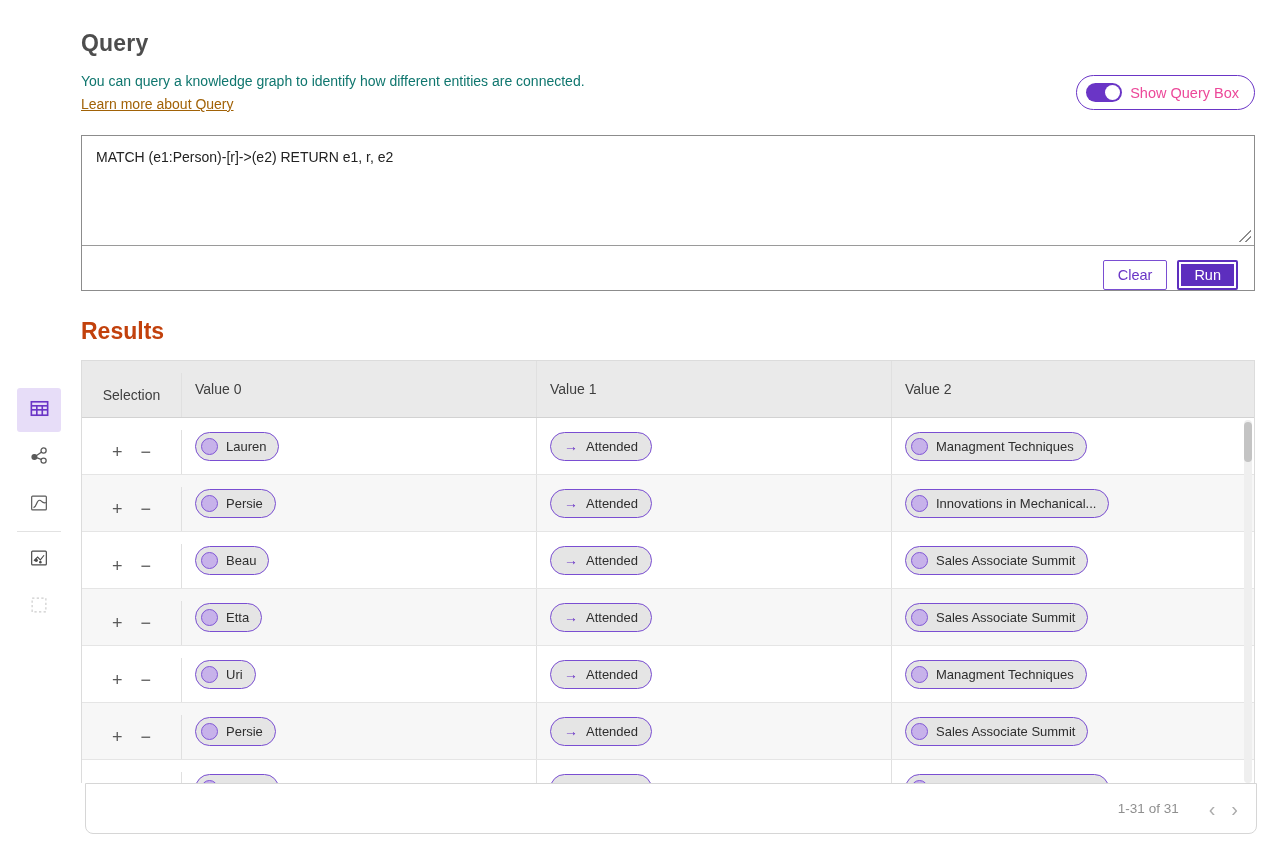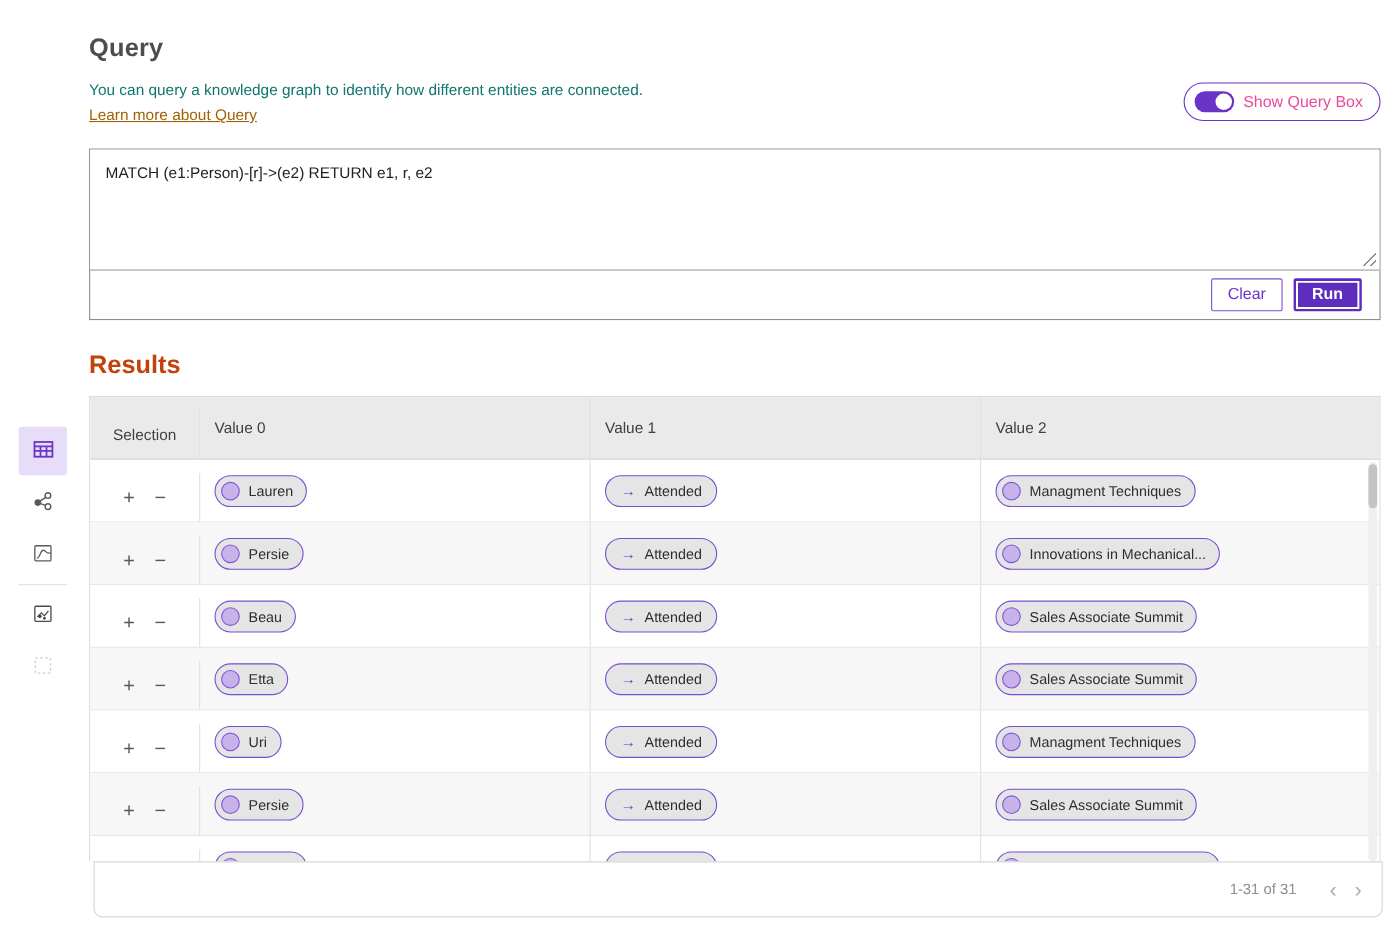--- a/index.html
+++ b/index.html
@@ -32,26 +32,26 @@
 
   
   .query-box { position:absolute; left:0; top:135px; width:1174px; height:156px;
                border:1px solid #8c8c8c; background:#fff; }
   .query-text { display:block; width:100%; height:110px; border:none; outline:none; resize:none;
                 border-bottom:1px solid #9a9a9a; padding:13px 14px; font-size:14px; color:#222;
                 font-family:"Liberation Sans", sans-serif; }
   .resize-handle { position:absolute; right:3px; top:93px; width:13px; height:13px; cursor:nwse-resize;
       background:repeating-linear-gradient(315deg, transparent 0 3px, #8c8c8c 3px 4.5px);
       clip-path:polygon(100% 0, 100% 100%, 0 100%); }
-  .query-footer { height:44px; display:flex; align-items:center; justify-content:flex-end;
+  .query-footer { height:44px; display:flex; align-items:flex-end; justify-content:flex-end;
                   gap:10px; padding-right:16px; }
   .btn { font-family:"Liberation Sans", sans-serif; font-size:14.5px; border-radius:2px; cursor:pointer; }
   .btn-clear { background:#fff; color:#6a35c6; border:1px solid #7a4ed2; padding:6px 14px; }
   .btn-run { background:#5d2ebe; color:#fff; border:2px solid #5d2ebe; padding:5px 15px;
-             box-shadow:inset 0 0 0 2px #fff; font-weight:bold; }
+             box-shadow:inset 0 0 0 2px #fff; font-weight:normal; }
 
   .results-title { position:absolute; left:0; top:318px; font-size:23px; font-weight:bold; color:#c2410c; }
 
   
   .table-wrap { position:absolute; left:0; top:360px; width:1174px; height:423px;
                 border-left:1px solid #dcdcdc; border-right:1px solid #dcdcdc;
                 border-top:1px solid #dcdcdc; overflow:hidden; background:#fff; }
   .t-row { display:grid; grid-template-columns:100px 355px 355px 1fr; height:57px; }
   .t-head { background:#eaeaea; border-bottom:1px solid #d2d2d2; }
   .t-head .cell { font-size:14px; color:#3f3f3f; }

